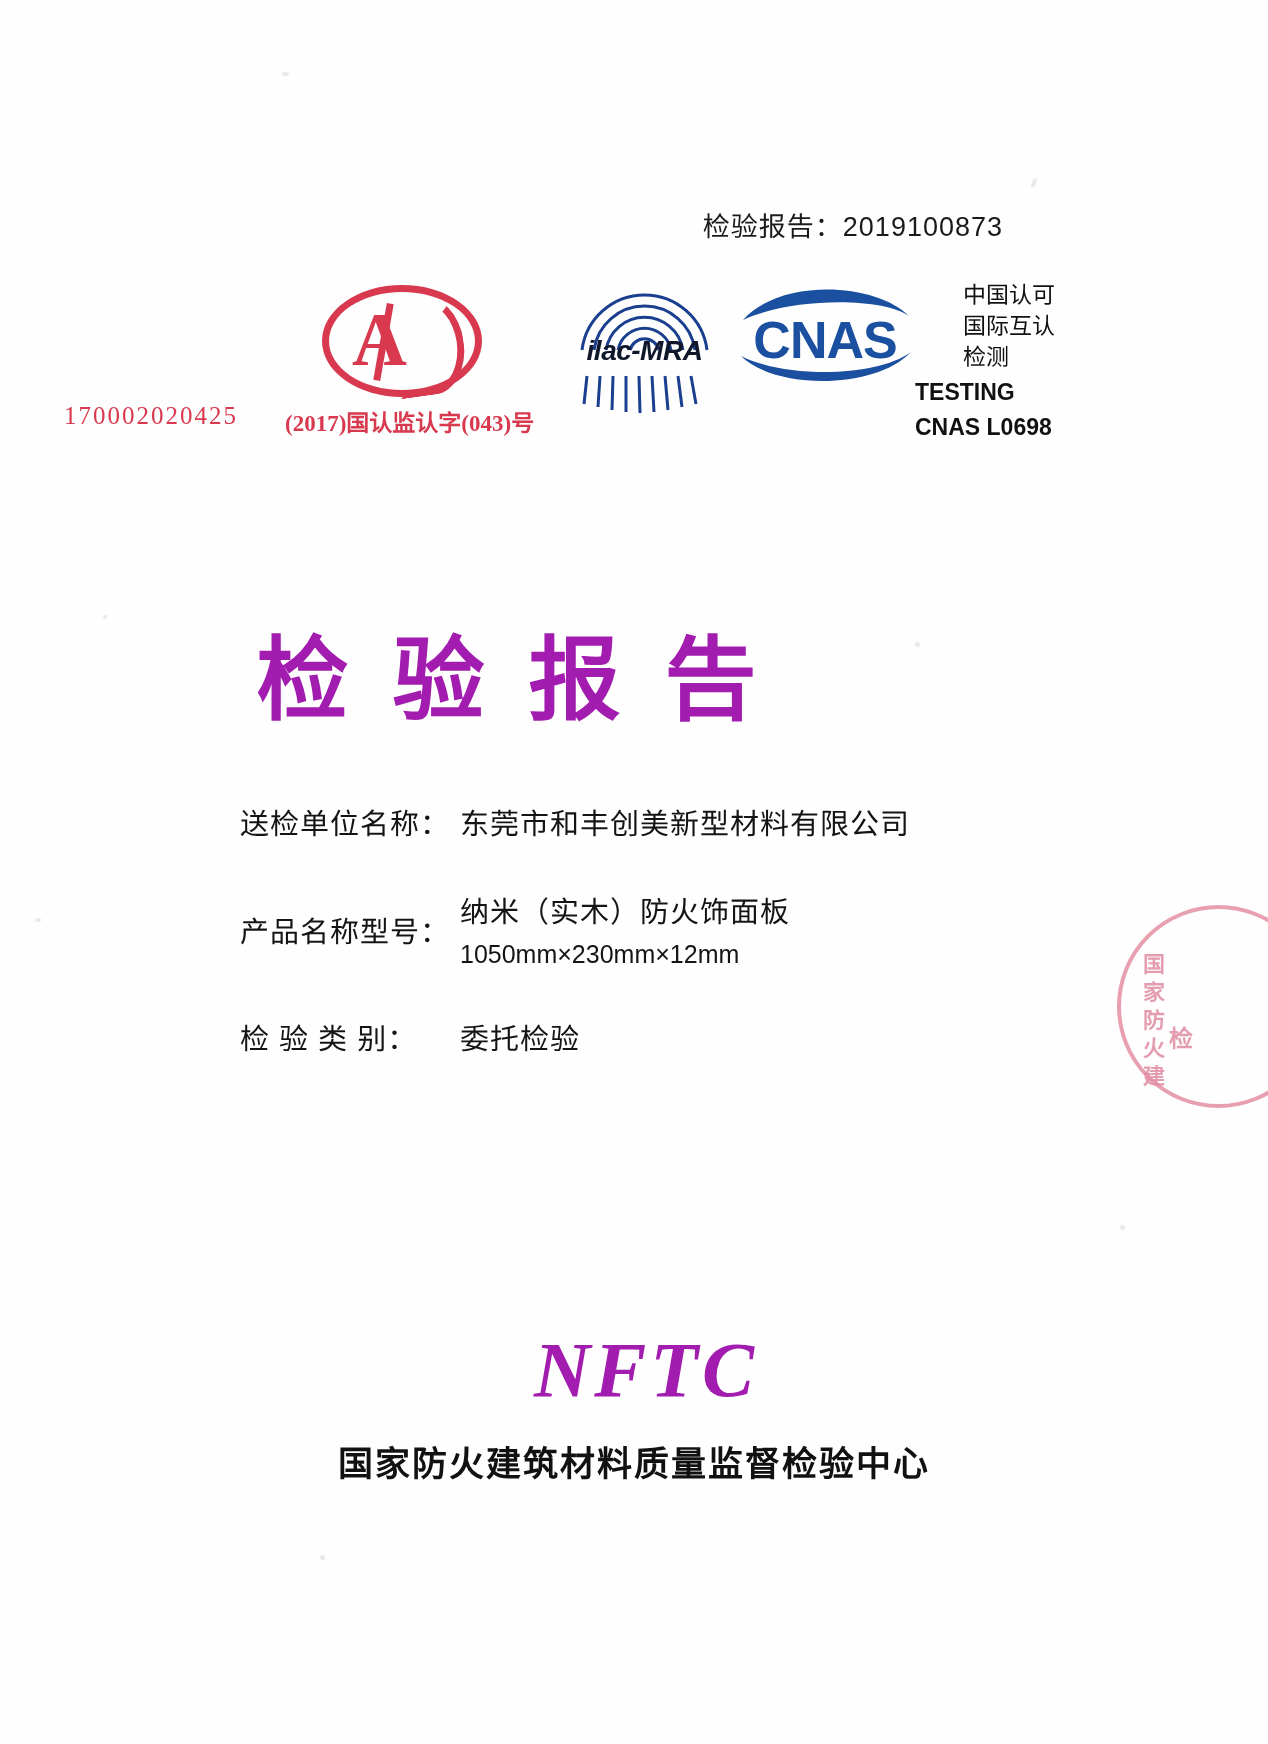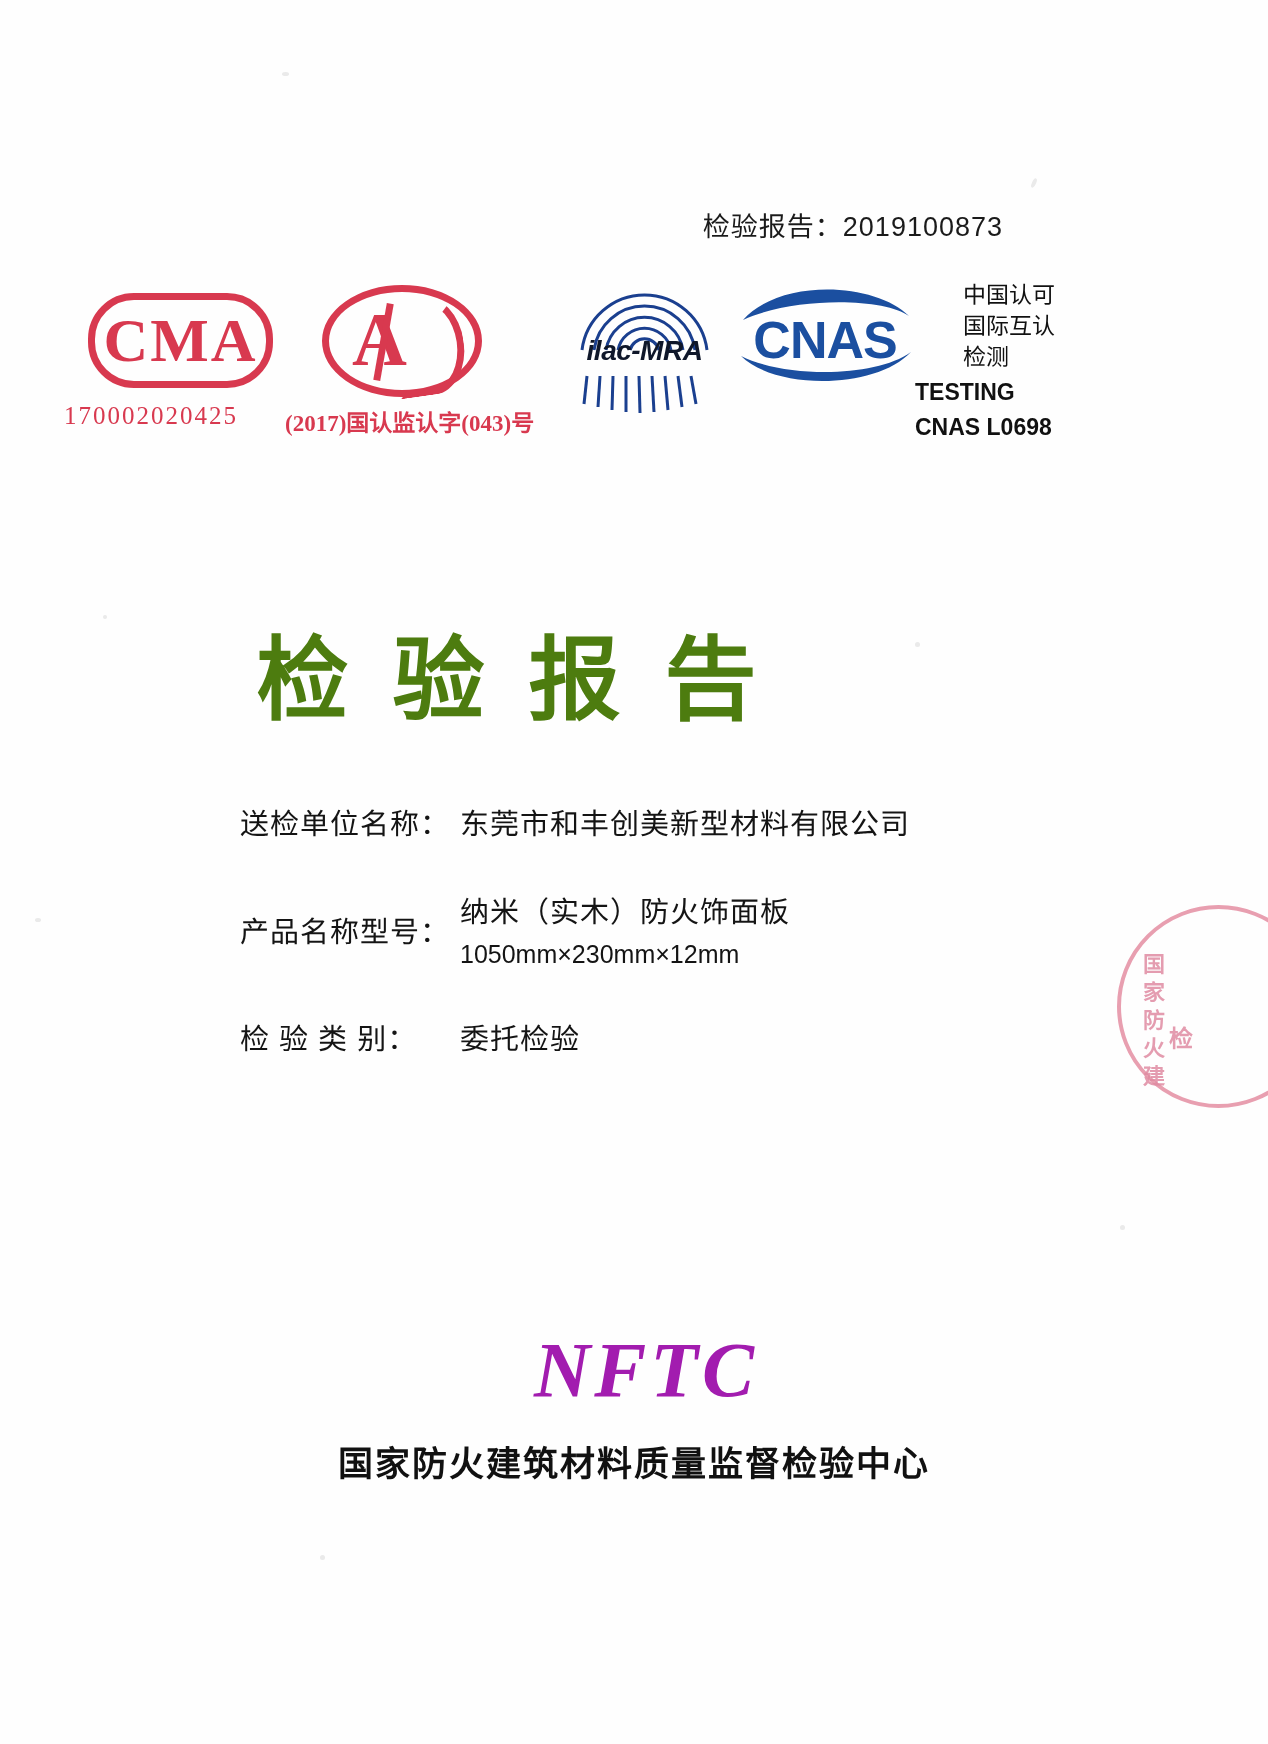--- a/index.html
+++ b/index.html
@@ -204,21 +204,21 @@
     position: absolute;
     top: 605px;
     left: 0;
     width: 1013px;
     text-align: center;
     font-family: "DejaVu Sans", "Liberation Sans", sans-serif;
     font-weight: bold;
     font-size: 92px;
     letter-spacing: 44px;
     text-indent: 44px;
-    color: #4d7c0f;
+    color: #a21caf;
   }
 
   
   .fields {
     position: absolute;
     top: 800px;
     left: 240px;
     width: 820px;
     font-size: 29px;
     color: #141414;
@@ -322,24 +322,20 @@
   <div class="speck" style="left:915px;top:642px;width:5px;height:5px;"></div>
   <div class="speck" style="left:320px;top:1555px;width:5px;height:5px;"></div>
   <div class="speck" style="left:1120px;top:1225px;width:5px;height:5px;"></div>
 
   <div class="report-no">
     <span>检验报告：</span><span>2019100873</span>
   </div>
 
   <div class="logos">
 
-    <div class="cma">
-      <div class="oval"></div>
-      <div class="letters">CMA</div>
-    </div>
     <div class="cma-code">170002020425</div>
 
     <div class="cal">
       <div class="outer"></div>
       <div class="a">A</div>
       <div class="bar"></div>
       <div class="swoosh"></div>
     </div>
     <div class="cal-code">(2017)国认监认字(043)号</div>
 

